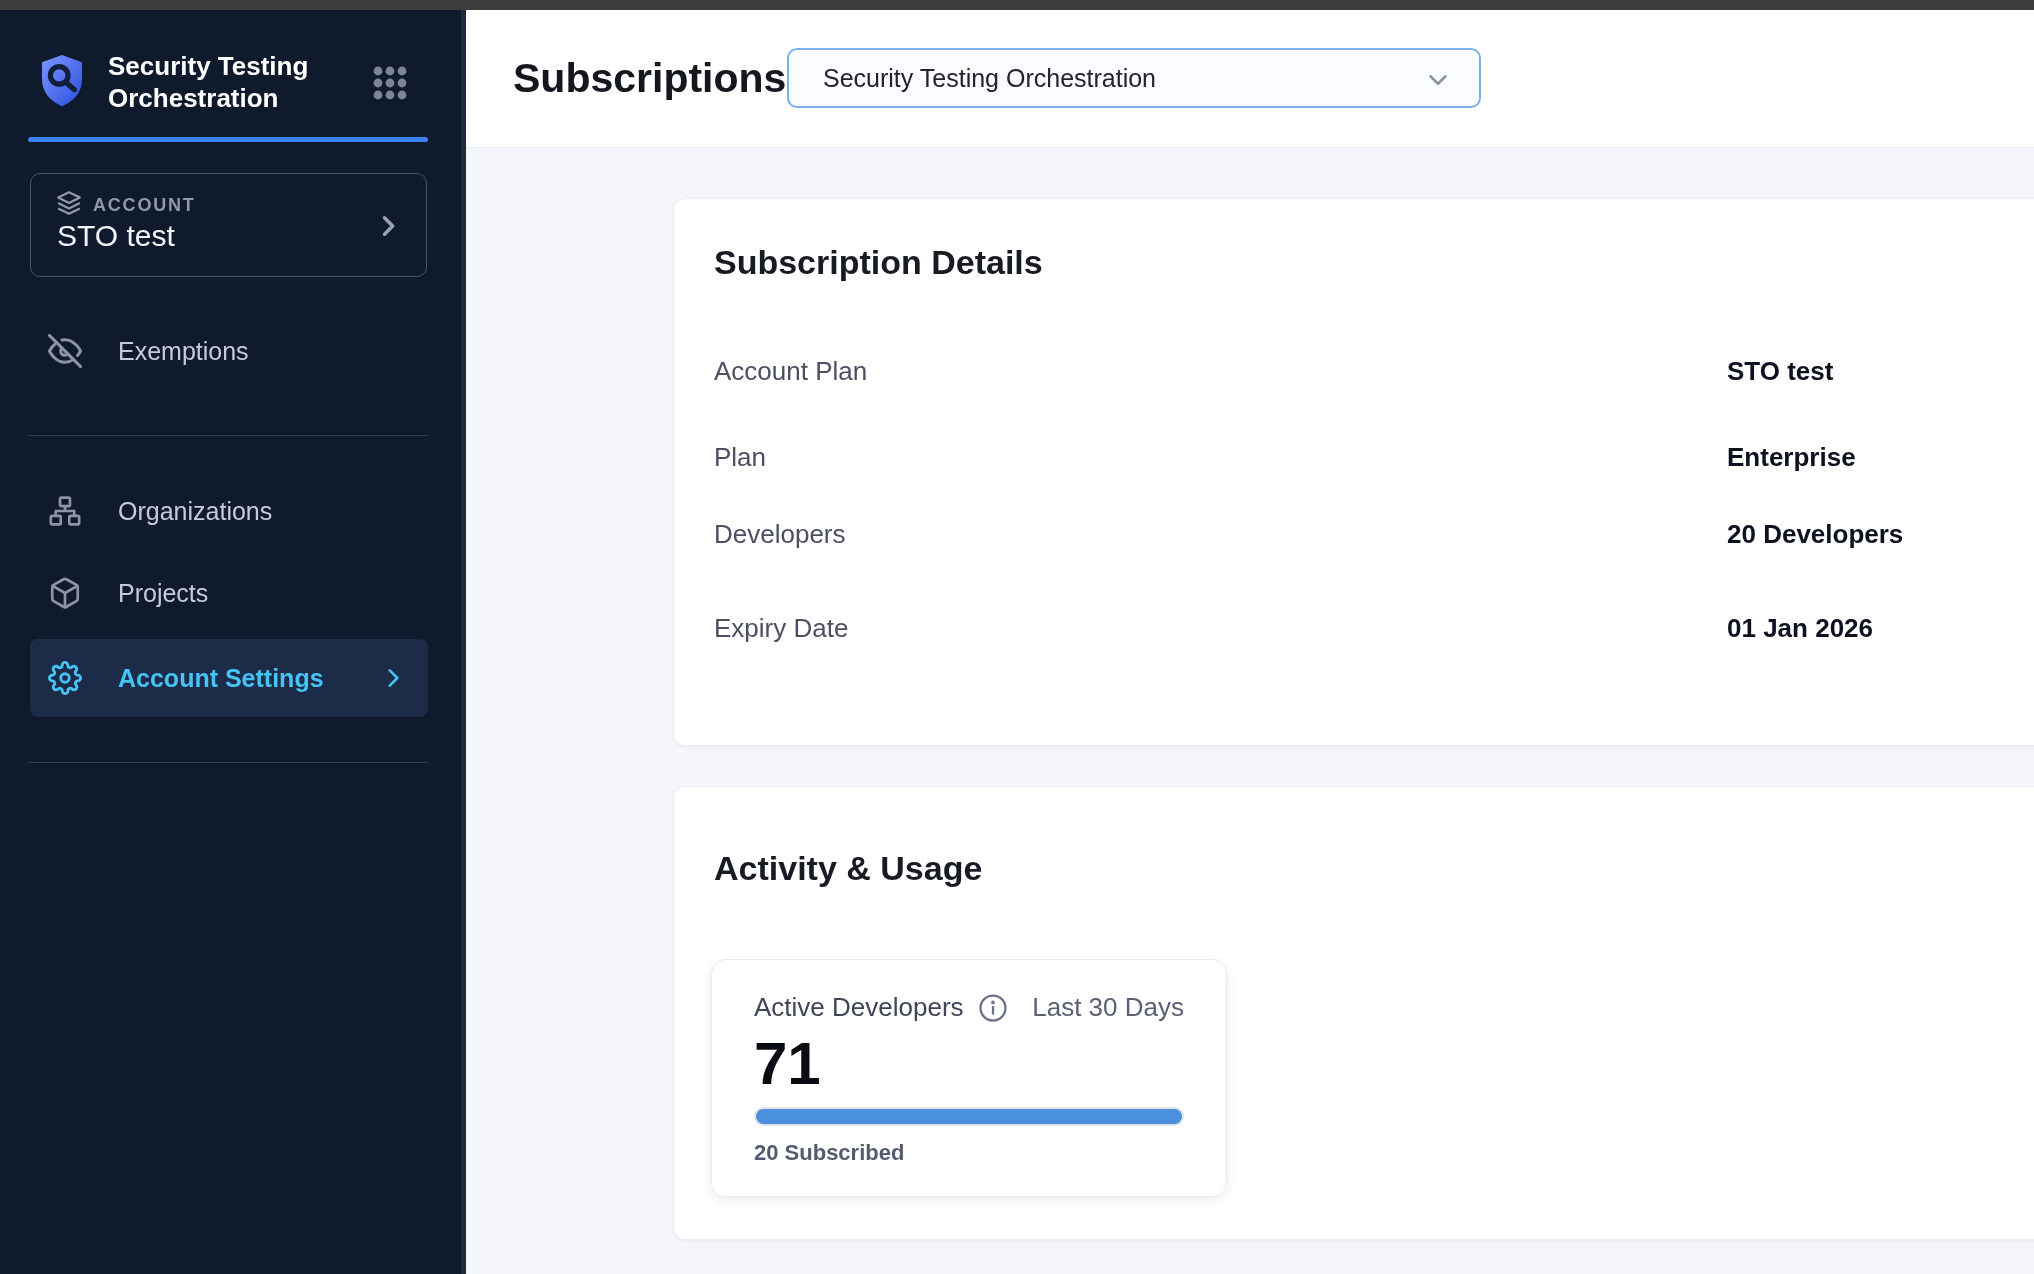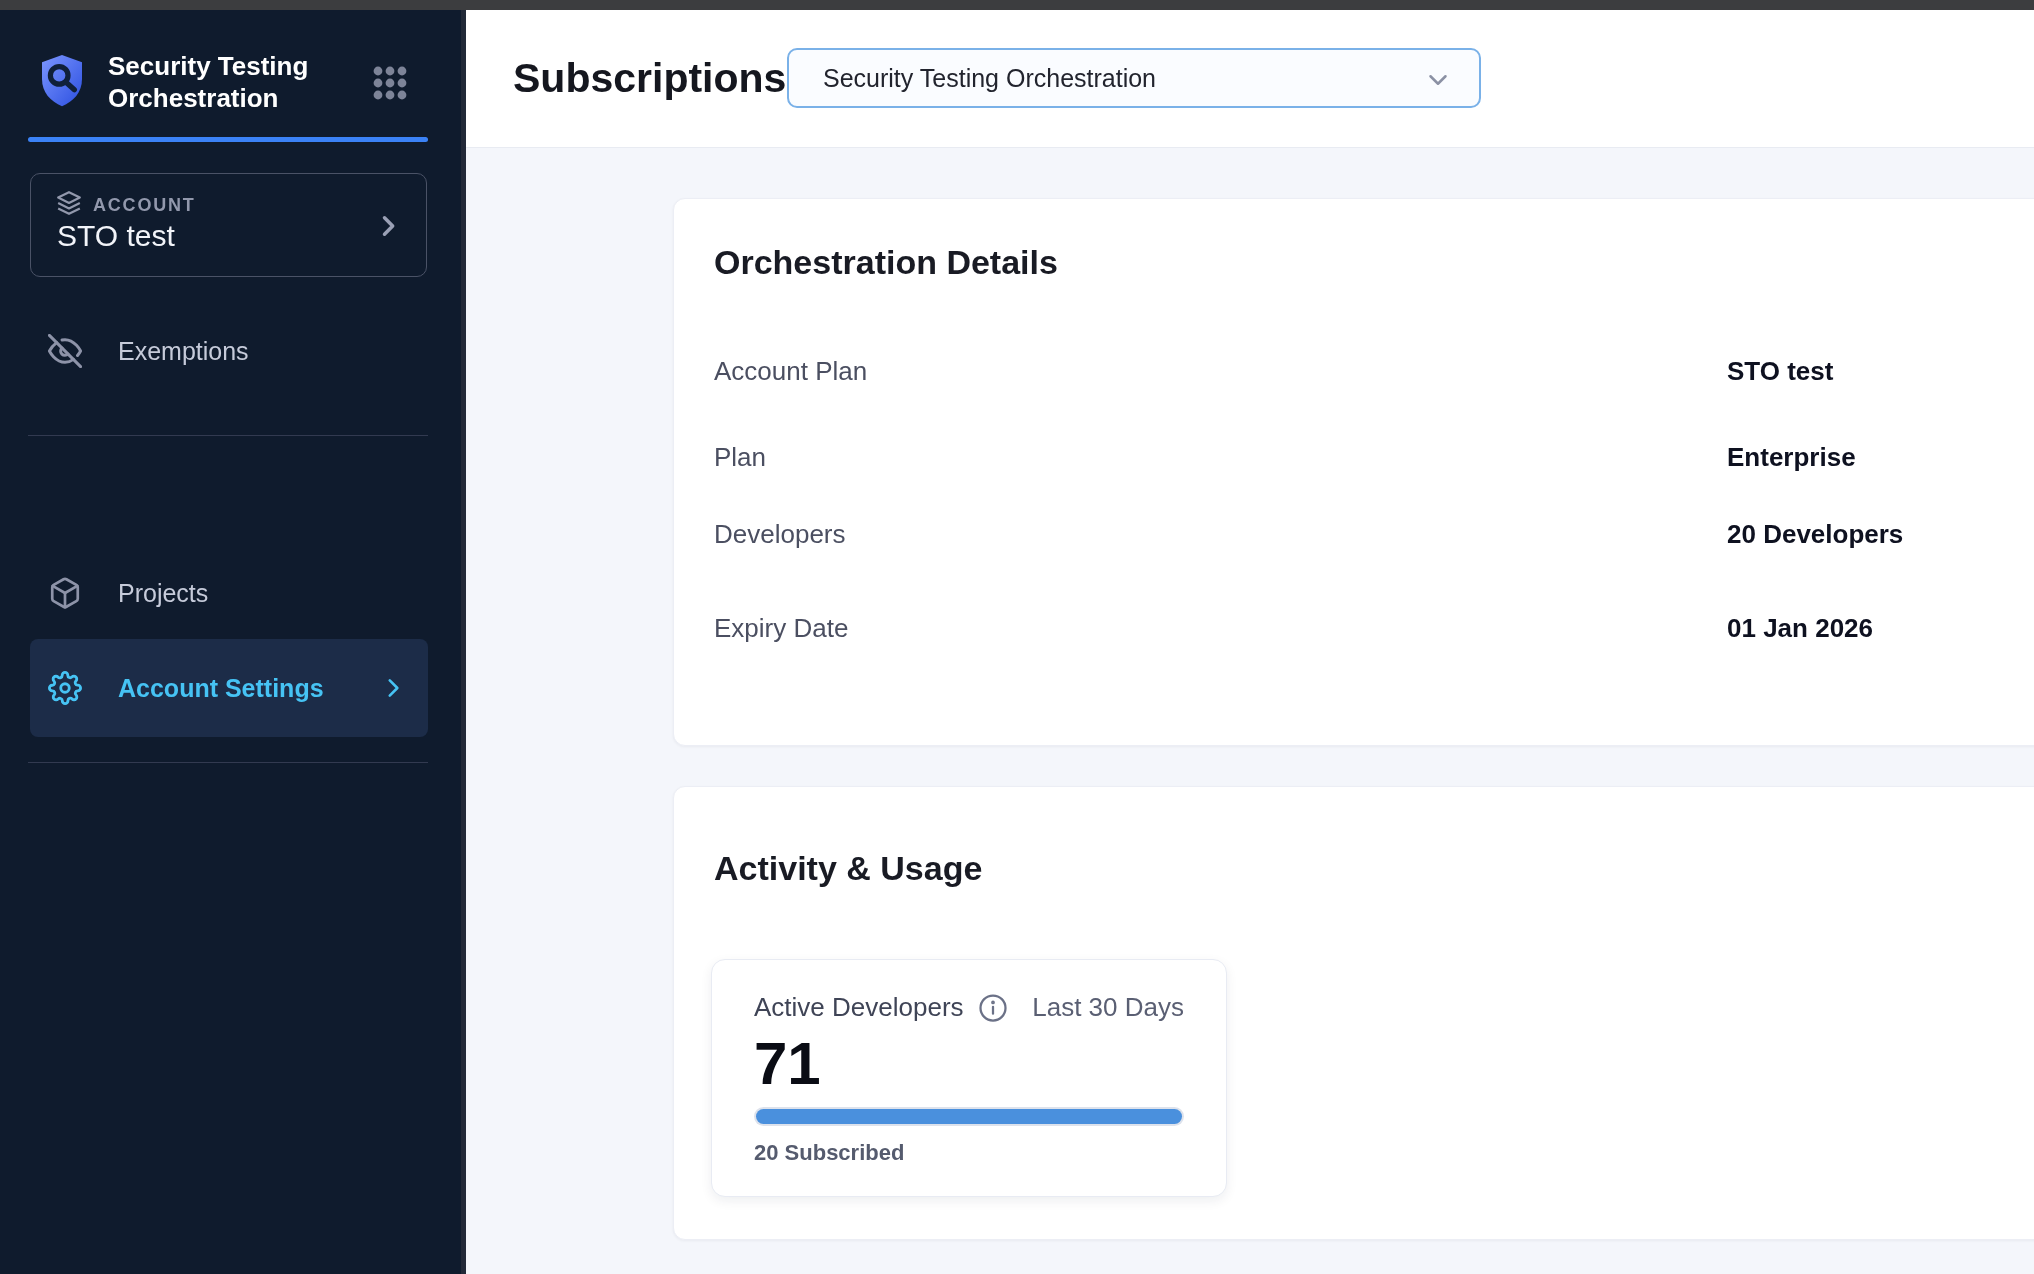--- a/index.html
+++ b/index.html
@@ -25,21 +25,21 @@
     letter-spacing:1.8px;color:#9298ac;}
   .account-name{position:absolute;left:26px;top:45px;font-size:30px;color:#f2f4f9;}
   .account-chevron{position:absolute;right:24px;top:38px;width:28px;height:28px;color:#9aa0b5;}
   .nav-item{position:absolute;left:30px;width:398px;height:54px;display:flex;align-items:center;
     padding-left:18px;box-sizing:border-box;gap:36px;cursor:pointer;}
   .nav-item .nav-icon{width:34px;height:34px;flex:0 0 34px;color:#8d93a8;}
   .nav-item .nav-label{font-size:25px;color:#c6cbda;}
   .nav-exemptions{top:314px;}
   .nav-organizations{top:474px;}
   .nav-projects{top:556px;}
-  .nav-account-settings{top:629px;height:98px;background:#1c2c48;border-radius:8px;}
+  .nav-account-settings{top:629px;height:78px;background:#1c2c48;border-radius:8px;}
   .nav-account-settings .nav-icon{color:#46c3f4;}
   .nav-account-settings .nav-label{color:#46c3f4;font-weight:700;}
   .nav-chevron{position:absolute;right:22px;width:26px;height:26px;color:#46c3f4;}
   .divider{position:absolute;left:28px;width:400px;height:1px;background:#323a50;}
   .divider-1{top:425px;}
   .divider-2{top:752px;}
   
   .header{position:absolute;left:466px;top:10px;width:1568px;height:138px;background:#ffffff;
     border-bottom:1px solid #e8ebf2;box-sizing:border-box;}
   .page-title{position:absolute;left:47px;top:44px;font-size:41px;line-height:48px;
@@ -141,20 +141,31 @@
           <path d="M9.9 4.24A9.12 9.12 0 0 1 12 4c7 0 11 8 11 8a18.5 18.5 0 0 1-2.16 3.19"></path>
           <path d="M14.12 14.12a3 3 0 1 1-4.24-4.24"></path>
           <line x1="1" y1="1" x2="23" y2="23"></line>
         </svg>
       </span>
       <span class="nav-label">Exemptions</span>
     </div>
 
     <div class="divider divider-1"></div>
 
+    <div class="nav-item nav-organizations">
+      <span class="nav-icon">
+        <svg viewBox="0 0 24 24" width="34" height="34" fill="none" stroke="currentColor" stroke-width="1.9" stroke-linejoin="round">
+          <rect x="8.5" y="2.5" width="7" height="6" rx="1"></rect>
+          <rect x="2" y="15.5" width="7" height="6" rx="1"></rect>
+          <rect x="15" y="15.5" width="7" height="6" rx="1"></rect>
+          <path d="M12 8.5v3.5M12 12H5.5v3.5M12 12h6.5v3.5"></path>
+        </svg>
+      </span>
+      <span class="nav-label">Organizations</span>
+    </div>
 
     <div class="nav-item nav-projects">
       <span class="nav-icon">
         <svg viewBox="0 0 24 24" width="34" height="34" fill="none" stroke="currentColor" stroke-width="1.9" stroke-linecap="round" stroke-linejoin="round">
           <path d="M21 16V8a2 2 0 0 0-1-1.73l-7-4a2 2 0 0 0-2 0l-7 4A2 2 0 0 0 3 8v8a2 2 0 0 0 1 1.73l7 4a2 2 0 0 0 2 0l7-4A2 2 0 0 0 21 16z"></path>
           <polyline points="3.27 6.96 12 12.01 20.73 6.96"></polyline>
           <line x1="12" y1="22.08" x2="12" y2="12"></line>
         </svg>
       </span>
       <span class="nav-label">Projects</span>
@@ -187,21 +198,21 @@
         <svg viewBox="0 0 24 24" width="30" height="30" fill="none" stroke="currentColor" stroke-width="2" stroke-linecap="round" stroke-linejoin="round">
           <polyline points="6 9 12 15 18 9"></polyline>
         </svg>
       </span>
     </div>
   </div>
 
   <div class="main">
 
     <div class="card card-subscription">
-      <div class="card-title">Orchestration Details</div>
+      <div class="card-title">Subscription Details</div>
 
       <div class="detail-label row-0">Account Plan</div>
       <div class="detail-value row-0">STO test</div>
 
       <div class="detail-label row-1">Plan</div>
       <div class="detail-value row-1">Enterprise</div>
 
       <div class="detail-label row-2">Developers</div>
       <div class="detail-value row-2">20 Developers</div>
 

